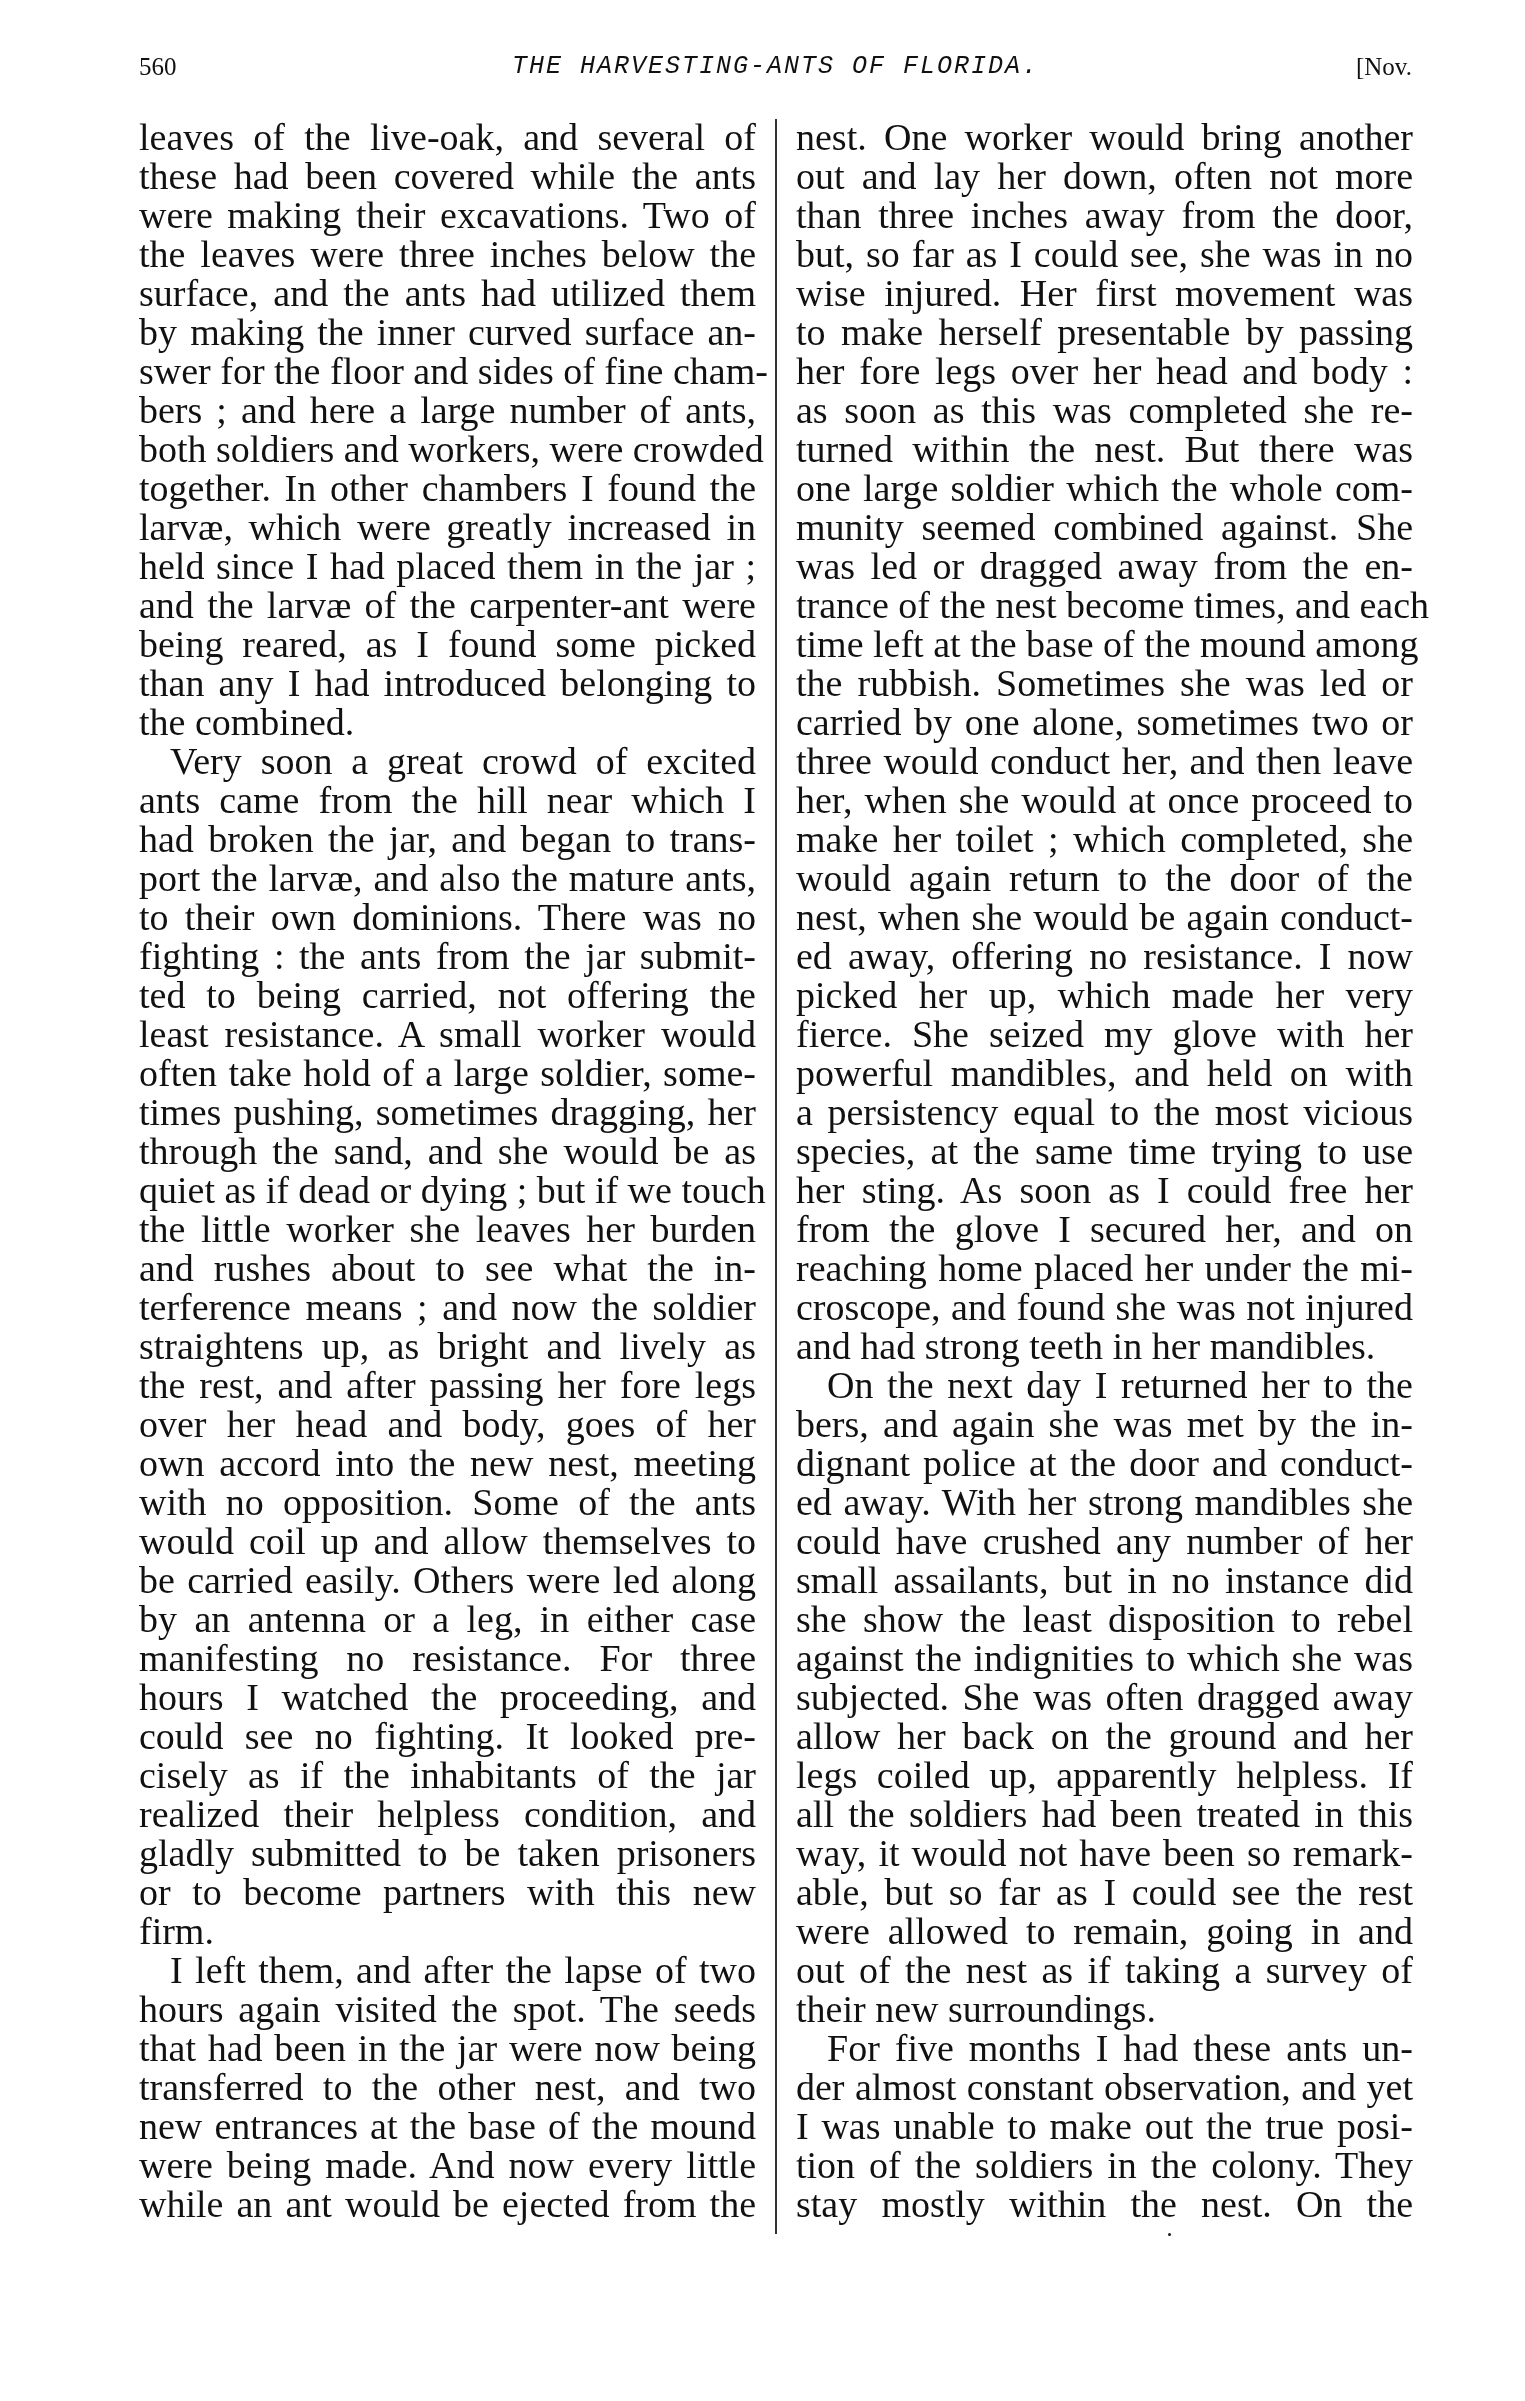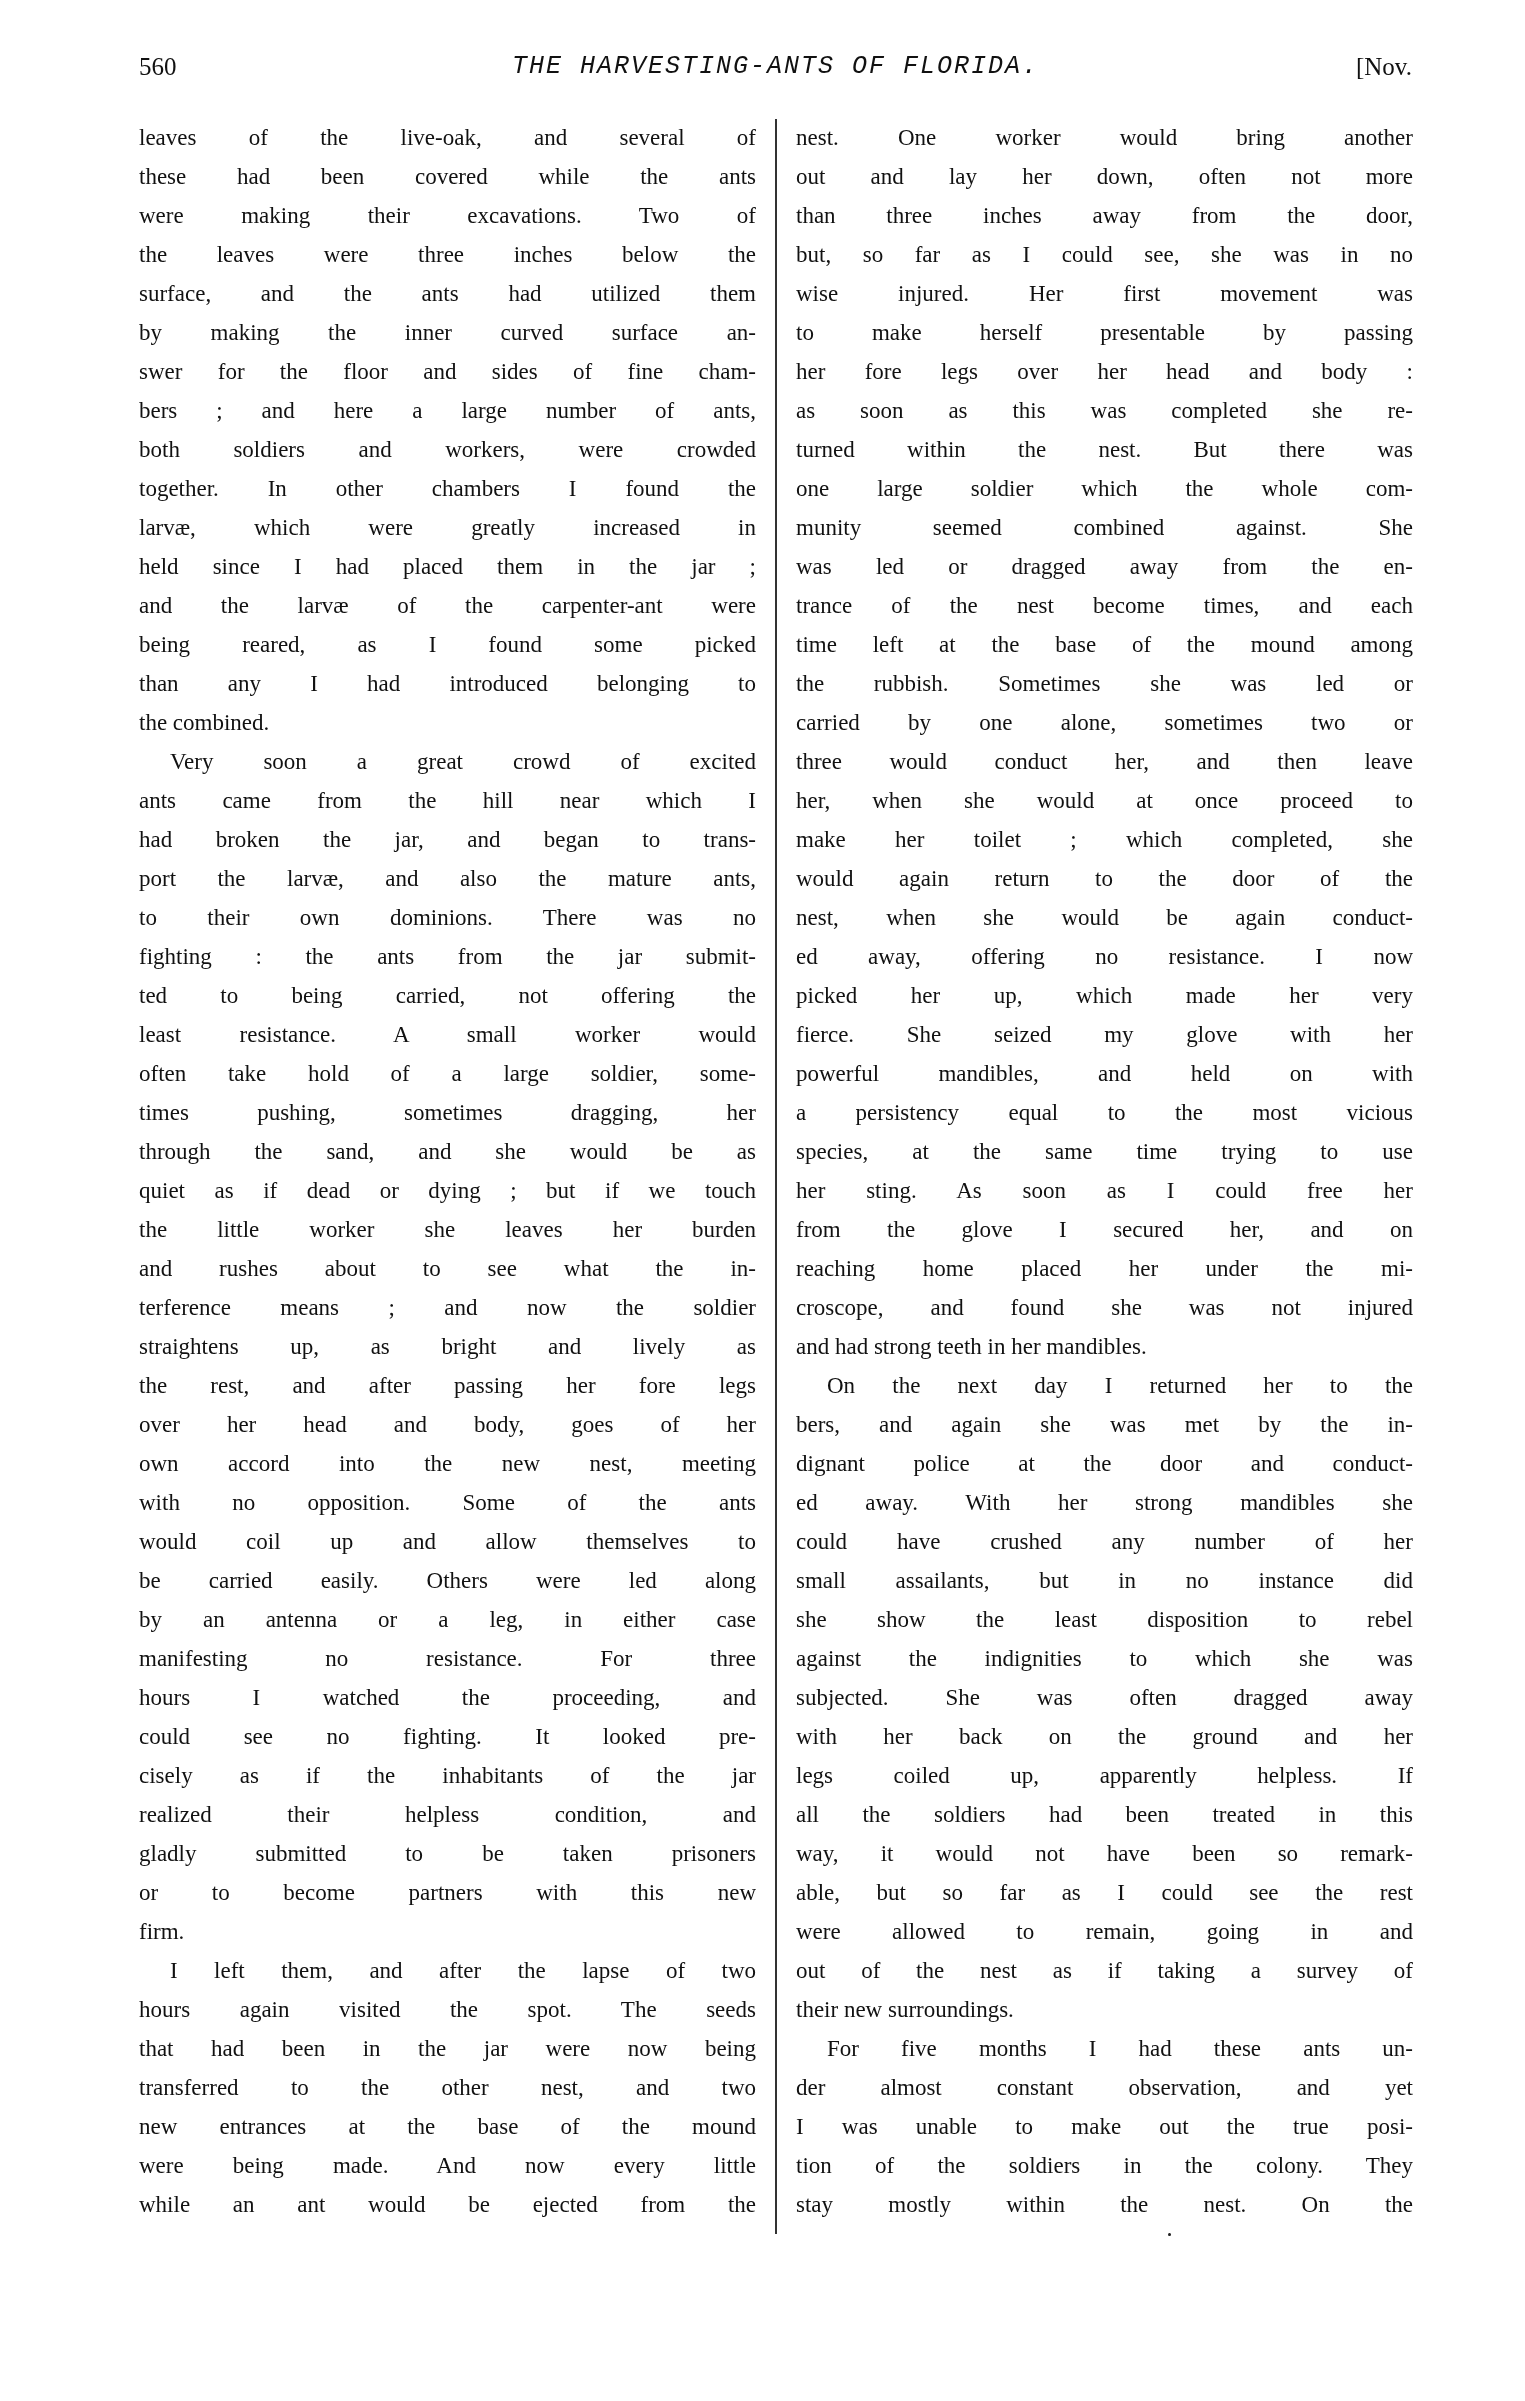--- a/index.html
+++ b/index.html
@@ -12,21 +12,21 @@
     font-size: 25px; line-height: 45px;
   }
   .page-num { position: absolute; left: 0; top: 0; }
   .running-title {
     position: absolute; left: 0; right: 0; top: 0; text-align: center;
     font-style: italic; letter-spacing: 2px; font-family: Liberation Mono, monospace;
   }
   .month { position: absolute; right: 0; top: 0; }
   .column {
     position: absolute; top: 118px; width: 617px;
-    font-size: 23px; line-height: 39px;
+    font-size: 38px; line-height: 39px;
   }
   .col-left { left: 139px; }
   .col-right { left: 796px; }
   .line {
     display: block; white-space: nowrap; text-align: justify;
     text-align-last: justify; height: 39px; overflow: visible;
   }
   .line.last { text-align-last: left; }
   .line.indent { padding-left: 31px; }
   .divider {
@@ -139,21 +139,21 @@
     <span class="line last">and had strong teeth in her mandibles.</span>
     <span class="line indent">On the next day I returned her to the</span>
     <span class="line">bers, and again she was met by the in-</span>
     <span class="line">dignant police at the door and conduct-</span>
     <span class="line">ed away.  With her strong mandibles she</span>
     <span class="line">could have crushed any number of her</span>
     <span class="line">small assailants, but in no instance did</span>
     <span class="line">she show the least disposition to rebel</span>
     <span class="line">against the indignities to which she was</span>
     <span class="line">subjected.  She was often dragged away</span>
-    <span class="line">with her back on the ground and her</span>
+    <span class="line">allow her back on the ground and her</span>
     <span class="line">legs coiled up, apparently helpless.  If</span>
     <span class="line">all the soldiers had been treated in this</span>
     <span class="line">way, it would not have been so remark-</span>
     <span class="line">able, but so far as I could see the rest</span>
     <span class="line">were allowed to remain, going in and</span>
     <span class="line">out of the nest as if taking a survey of</span>
     <span class="line last">their new surroundings.</span>
     <span class="line indent">For five months I had these ants un-</span>
     <span class="line">der almost constant observation, and yet</span>
     <span class="line">I was unable to make out the true posi-</span>

